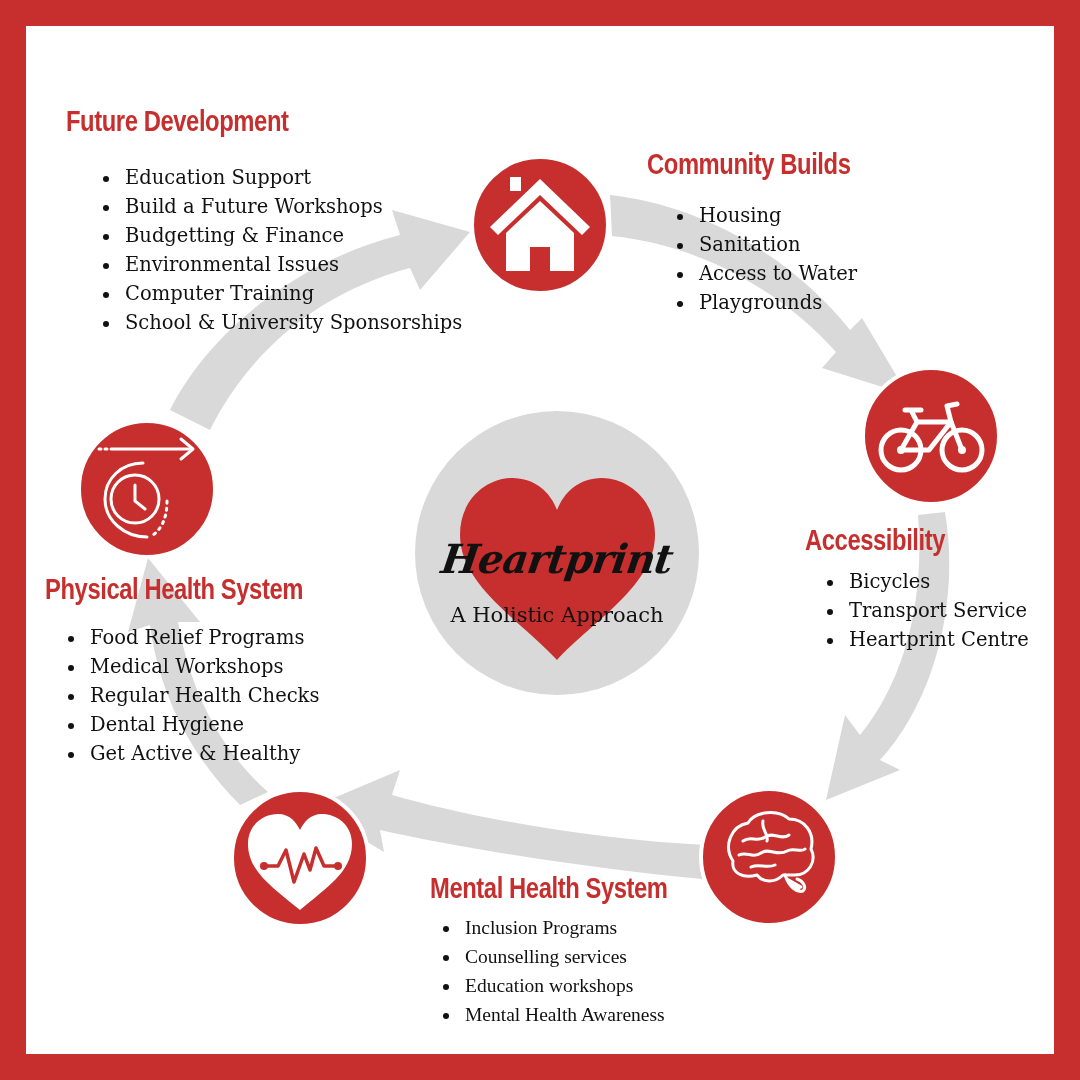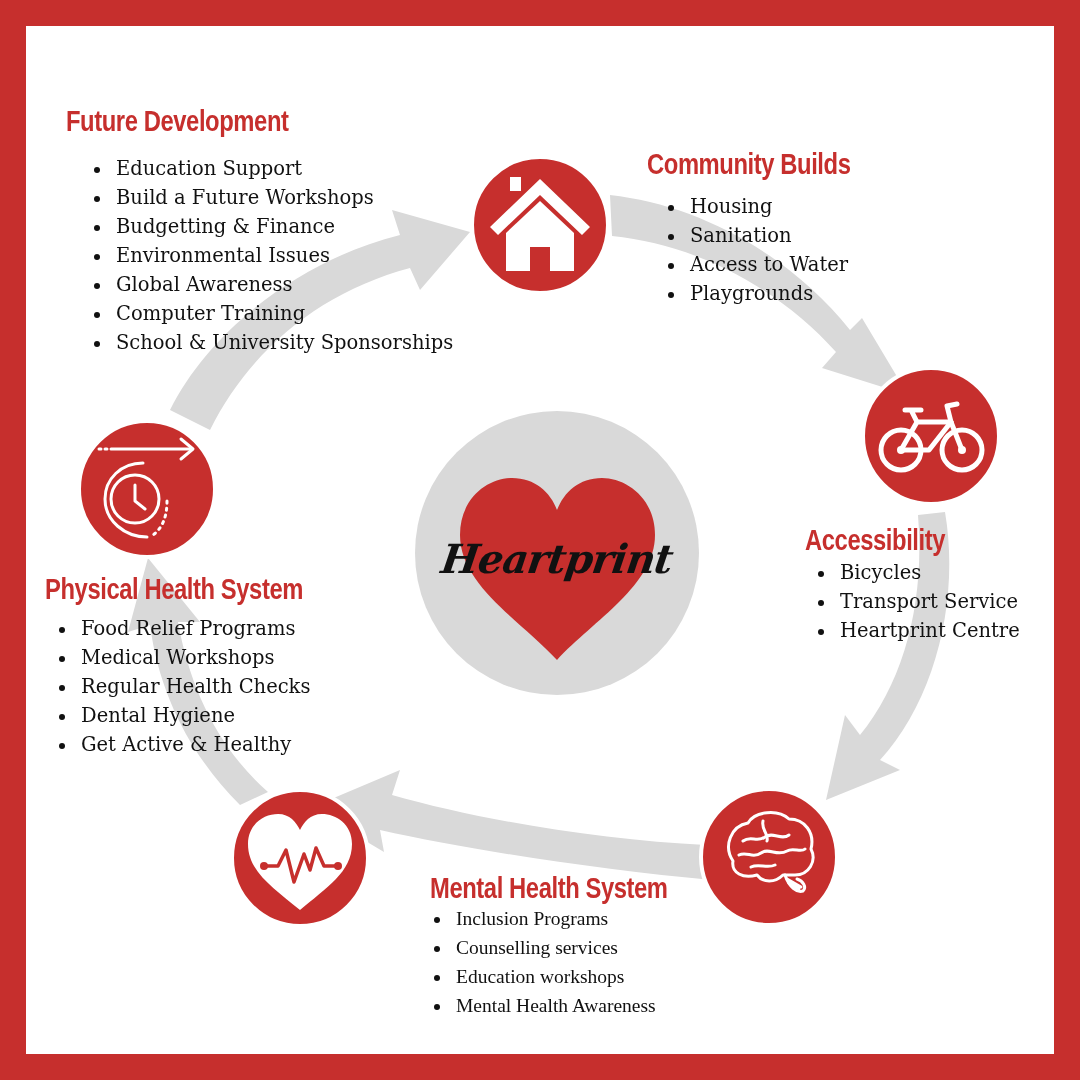--- a/index.html
+++ b/index.html
@@ -1,20 +1,20 @@
 <!DOCTYPE html>
 <html><head>
 <meta charset="utf-8">
 <style>
   html,body{margin:0;padding:0;}
   body{width:1080px;height:1080px;position:relative;overflow:hidden;background:#c62f2d;font-family:"DejaVu Serif","Liberation Serif",serif;}
   .canvas{position:absolute;left:26px;top:26px;width:1028px;height:1028px;background:#ffffff;overflow:hidden;}
   svg.bg{position:absolute;left:-26px;top:-26px;}
   .heading{position:absolute;color:#c62f2d;font-family:"Liberation Sans","DejaVu Sans",sans-serif;font-weight:bold;font-size:29px;letter-spacing:-0.5px;transform:scaleX(0.82);transform-origin:left top;white-space:nowrap;line-height:34px;}
-  ul.items{position:absolute;margin:0;padding:0 0 0 24px;list-style:none;font-family:"DejaVu Serif","Liberation Serif",serif;font-size:19.5px;line-height:29px;color:#111;}
+  ul.items{position:absolute;margin:9px;padding:0 0 0 24px;list-style:none;font-family:"DejaVu Serif","Liberation Serif",serif;font-size:19.5px;line-height:29px;color:#111;}
   ul.items li{position:relative;white-space:nowrap;}
   ul.items li::before{content:"";position:absolute;left:-22px;top:13px;width:6px;height:6px;border-radius:50%;background:#111;}
   .icon-circle{position:absolute;width:132px;height:132px;border-radius:50%;background:#c62f2d;border:4px solid #fff;box-sizing:content-box;}
   .icon-circle svg{position:absolute;left:0;top:0;}
   .center-title{position:absolute;left:430px;top:525px;width:254px;text-align:center;font-family:"DejaVu Serif","Liberation Serif",serif;font-style:italic;font-weight:bold;font-size:40px;color:#111;letter-spacing:-1px;transform:skewX(-8deg);}
   .center-sub{position:absolute;left:420px;top:600px;width:274px;text-align:center;font-family:"DejaVu Serif","Liberation Serif",serif;font-size:21px;color:#111;}
 </style>
 </head>
 <body>
 
@@ -33,28 +33,28 @@
 
       <path d="M170,410 C210,330 300,260 400,235 L392,210 L470,232 L420,290 L410,268 C320,292 250,350 210,430 Z"></path>
     </g>
 
     <circle cx="557" cy="553" r="142" fill="#d9d9d9"></circle>
 
     <path d="M557,660 C520,620 460,585 460,535 C460,498 488,478 512,478 C535,478 550,492 557,510 C564,492 579,478 602,478 C626,478 655,498 655,535 C655,585 594,620 557,660 Z" fill="#c62f2d"></path>
   </svg>
 
   <div class="center-title" style="left:404px;top:509px;">Heartprint</div>
+  <div class="center-sub" style="left:394px;top:577px;">A Holistic Approach</div>
 
   <div class="heading" style="left:40px;top:78px;">Future Development</div>
   <ul class="items" style="left:66px;top:128px;">
     <li>Education Support</li>
     <li>Build a Future Workshops</li>
     <li>Budgetting &amp; Finance</li>
     <li>Environmental Issues</li>
-    <li>Global Awareness</li>
     <li>Computer Training</li>
     <li>School &amp; University Sponsorships</li>
   </ul>
 
   <div class="icon-circle" style="left:444px;top:129px;">
     <svg width="132" height="132" viewBox="0 0 132 132">
       <g fill="#fff">
         <rect x="36" y="18" width="11" height="14"></rect>
         <path d="M66,20 L116,68 L108,76 L66,36 L24,76 L16,68 Z"></path>
         <path d="M32,74 L66,42 L100,74 L100,112 L32,112 Z"></path>

